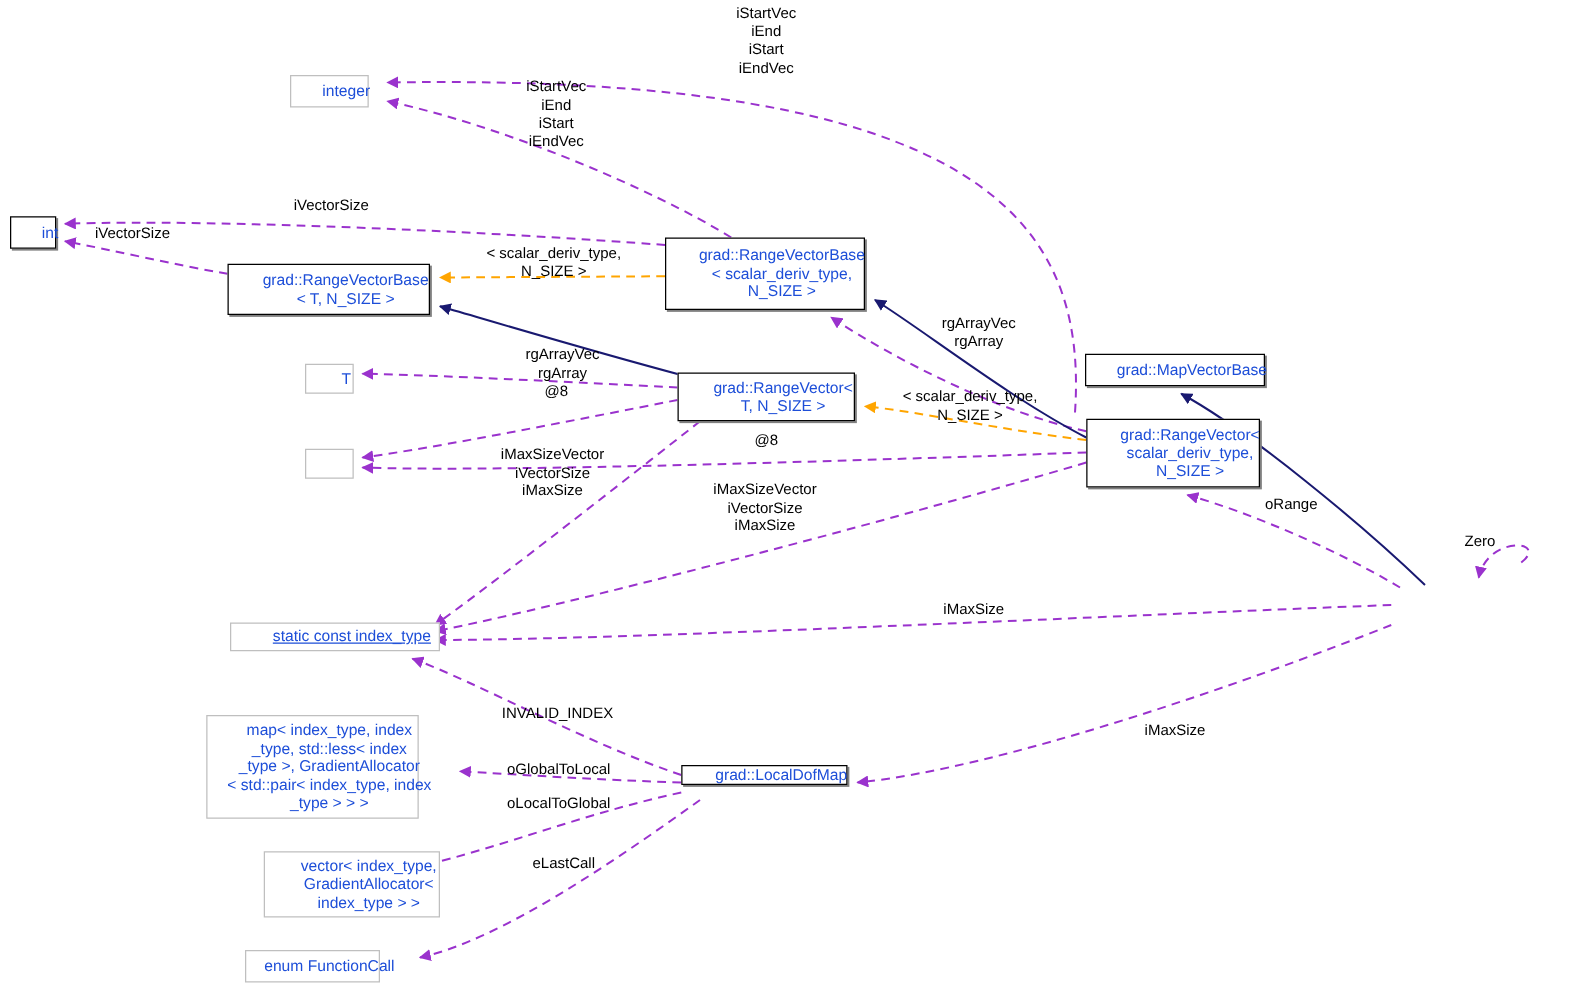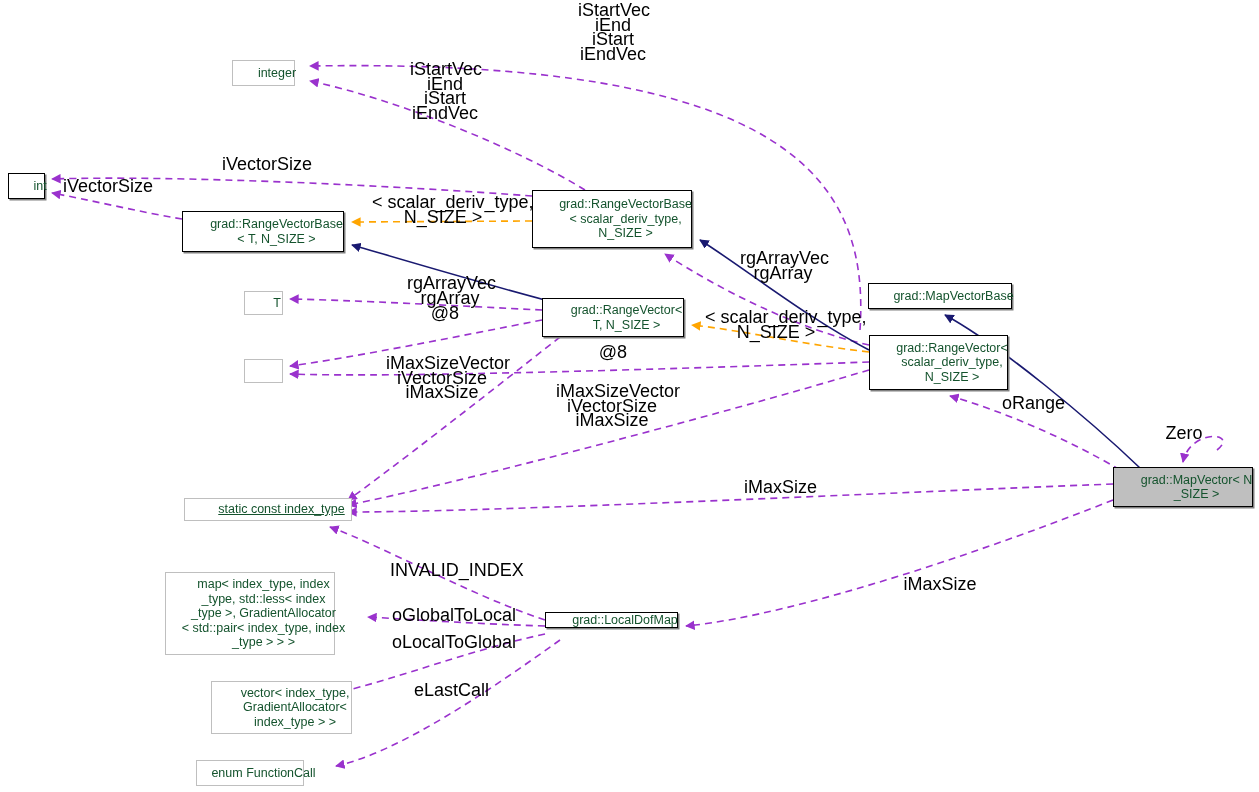--- a/index.html
+++ b/index.html
@@ -3,26 +3,26 @@
 <meta charset="utf-8">
 <style>
   html,body{margin:0;padding:0;background:#ffffff;}
   body{width:1259px;height:792px;position:relative;overflow:hidden;
        font-family:"Liberation Sans","DejaVu Sans",sans-serif;}
   #canvas{position:absolute;left:0;top:0;width:1259px;height:792px;}
   svg.edges{position:absolute;left:0;top:0;width:1259px;height:792px;pointer-events:none;}
 
   .node{position:absolute;box-sizing:border-box;display:flex;align-items:center;
         justify-content:center;text-align:center;background:#ffffff;
-        font-size:12.5px;line-height:14.5px;color:#14532d;white-space:pre;padding-left:27px;}
+        font-size:12.5px;line-height:14.5px;color:#1d4ed8;white-space:pre;padding-left:27px;}
   .node.thin{border:1px solid #bfbfbf;}
   .node.thick{border:1px solid #000000;box-shadow:1.5px 1.5px 0 0 #808080;}
   .node.focus{border:1px solid #000000;background:#bfbfbf;box-shadow:1.5px 1.5px 0 0 #808080;}
 
-  .edgelabel{position:absolute;font-size:18px;line-height:14.5px;color:#000000;
+  .edgelabel{position:absolute;font-size:12px;line-height:14.5px;color:#000000;
              text-align:center;white-space:pre;}
 </style>
 </head>
 <body>
 
 <div id="canvas">
 
   <svg class="edges" viewBox="0 0 1259 792" xmlns="http://www.w3.org/2000/svg">
     <defs>
       <marker id="ah-purple" viewBox="0 0 10 10" refX="9" refY="5" markerWidth="6" markerHeight="6" orient="auto-start-reverse">
@@ -109,22 +109,20 @@
 
   <div class="node thick" style="left:542px;top:298px;width:142px;height:39px;">grad::RangeVector&lt;
 T, N_SIZE &gt;</div>
 
   <div class="node thick" style="left:868px;top:283px;width:144px;height:26px;">grad::MapVectorBase</div>
 
   <div class="node thick" style="left:869px;top:335px;width:139px;height:55px;">grad::RangeVector&lt;
 scalar_deriv_type,
 N_SIZE &gt;</div>
 
-  <div class="node focus" style="left:1113px;top:467px;width:140px;height:40px;">grad::MapVector&lt; N
-_SIZE &gt;</div>
 
   <div class="node thin" style="left:184px;top:498px;width:168px;height:23px;text-decoration:underline;">static const index_type</div>
 
   <div class="node thin" style="left:165px;top:572px;width:170px;height:83px;">map&lt; index_type, index
 _type, std::less&lt; index
 _type &gt;, GradientAllocator
 &lt; std::pair&lt; index_type, index
 _type &gt; &gt; &gt;</div>
 
   <div class="node thick" style="left:545px;top:612px;width:133px;height:16px;">grad::LocalDofMap</div>

